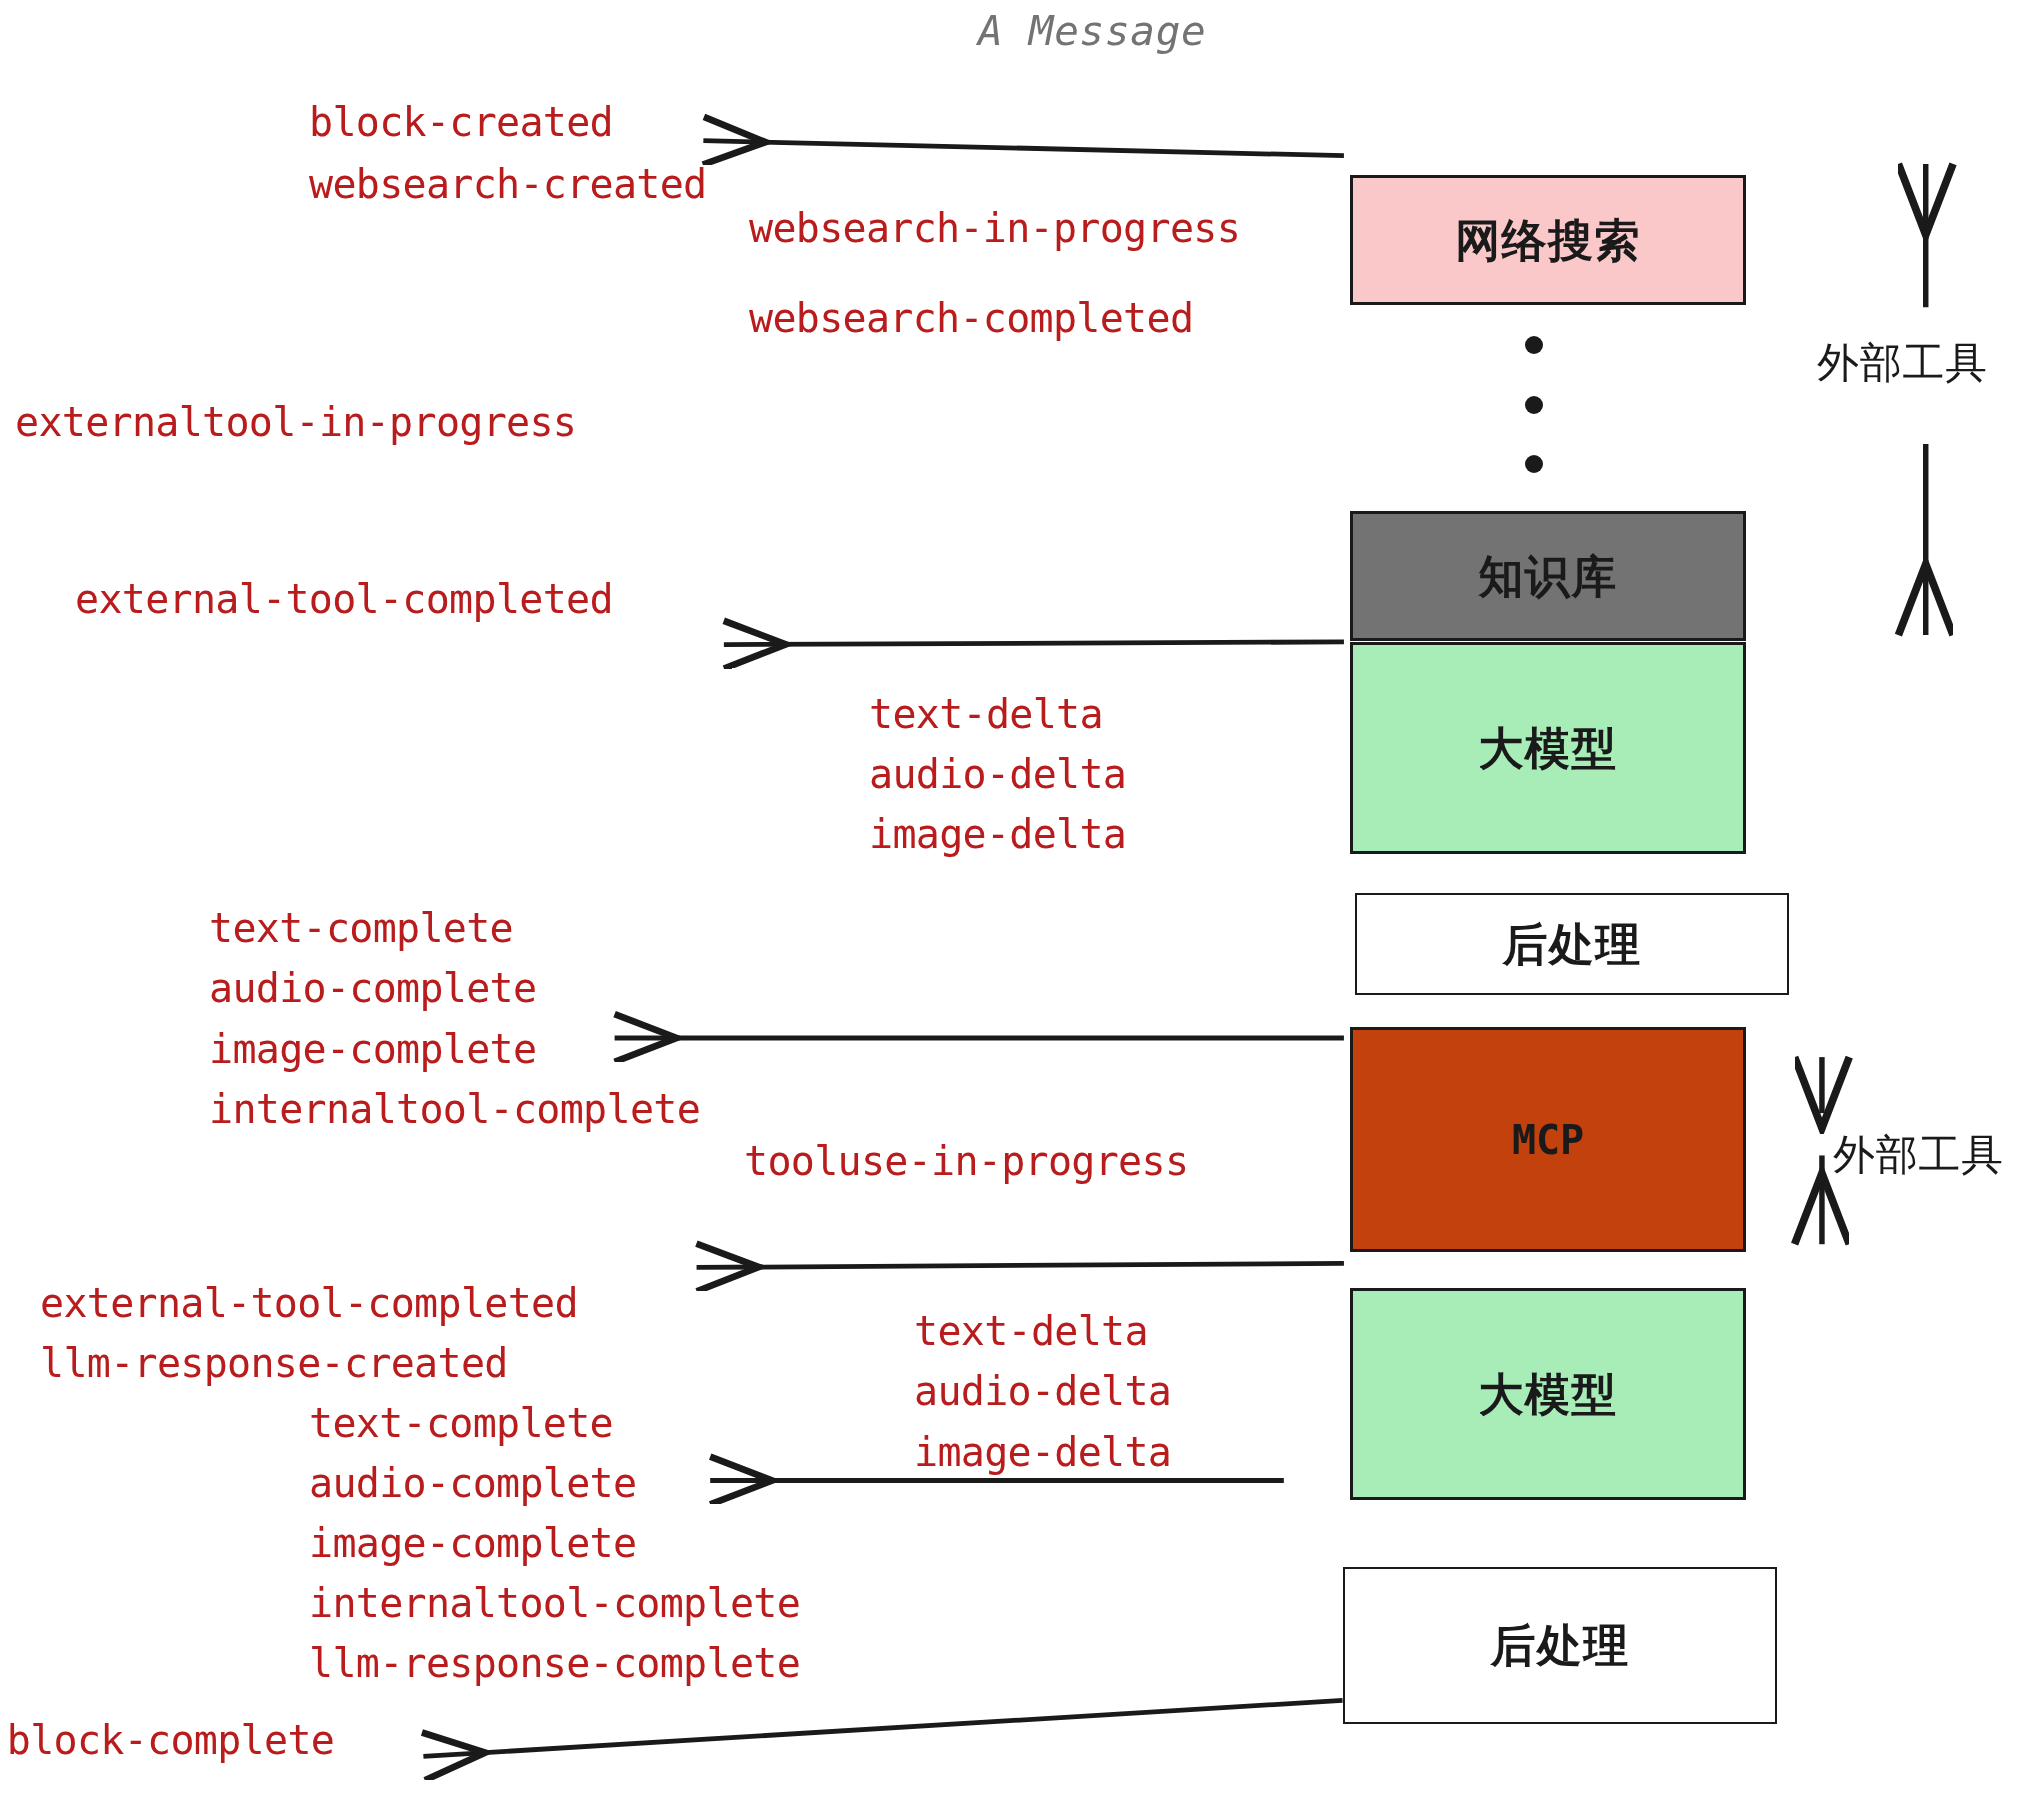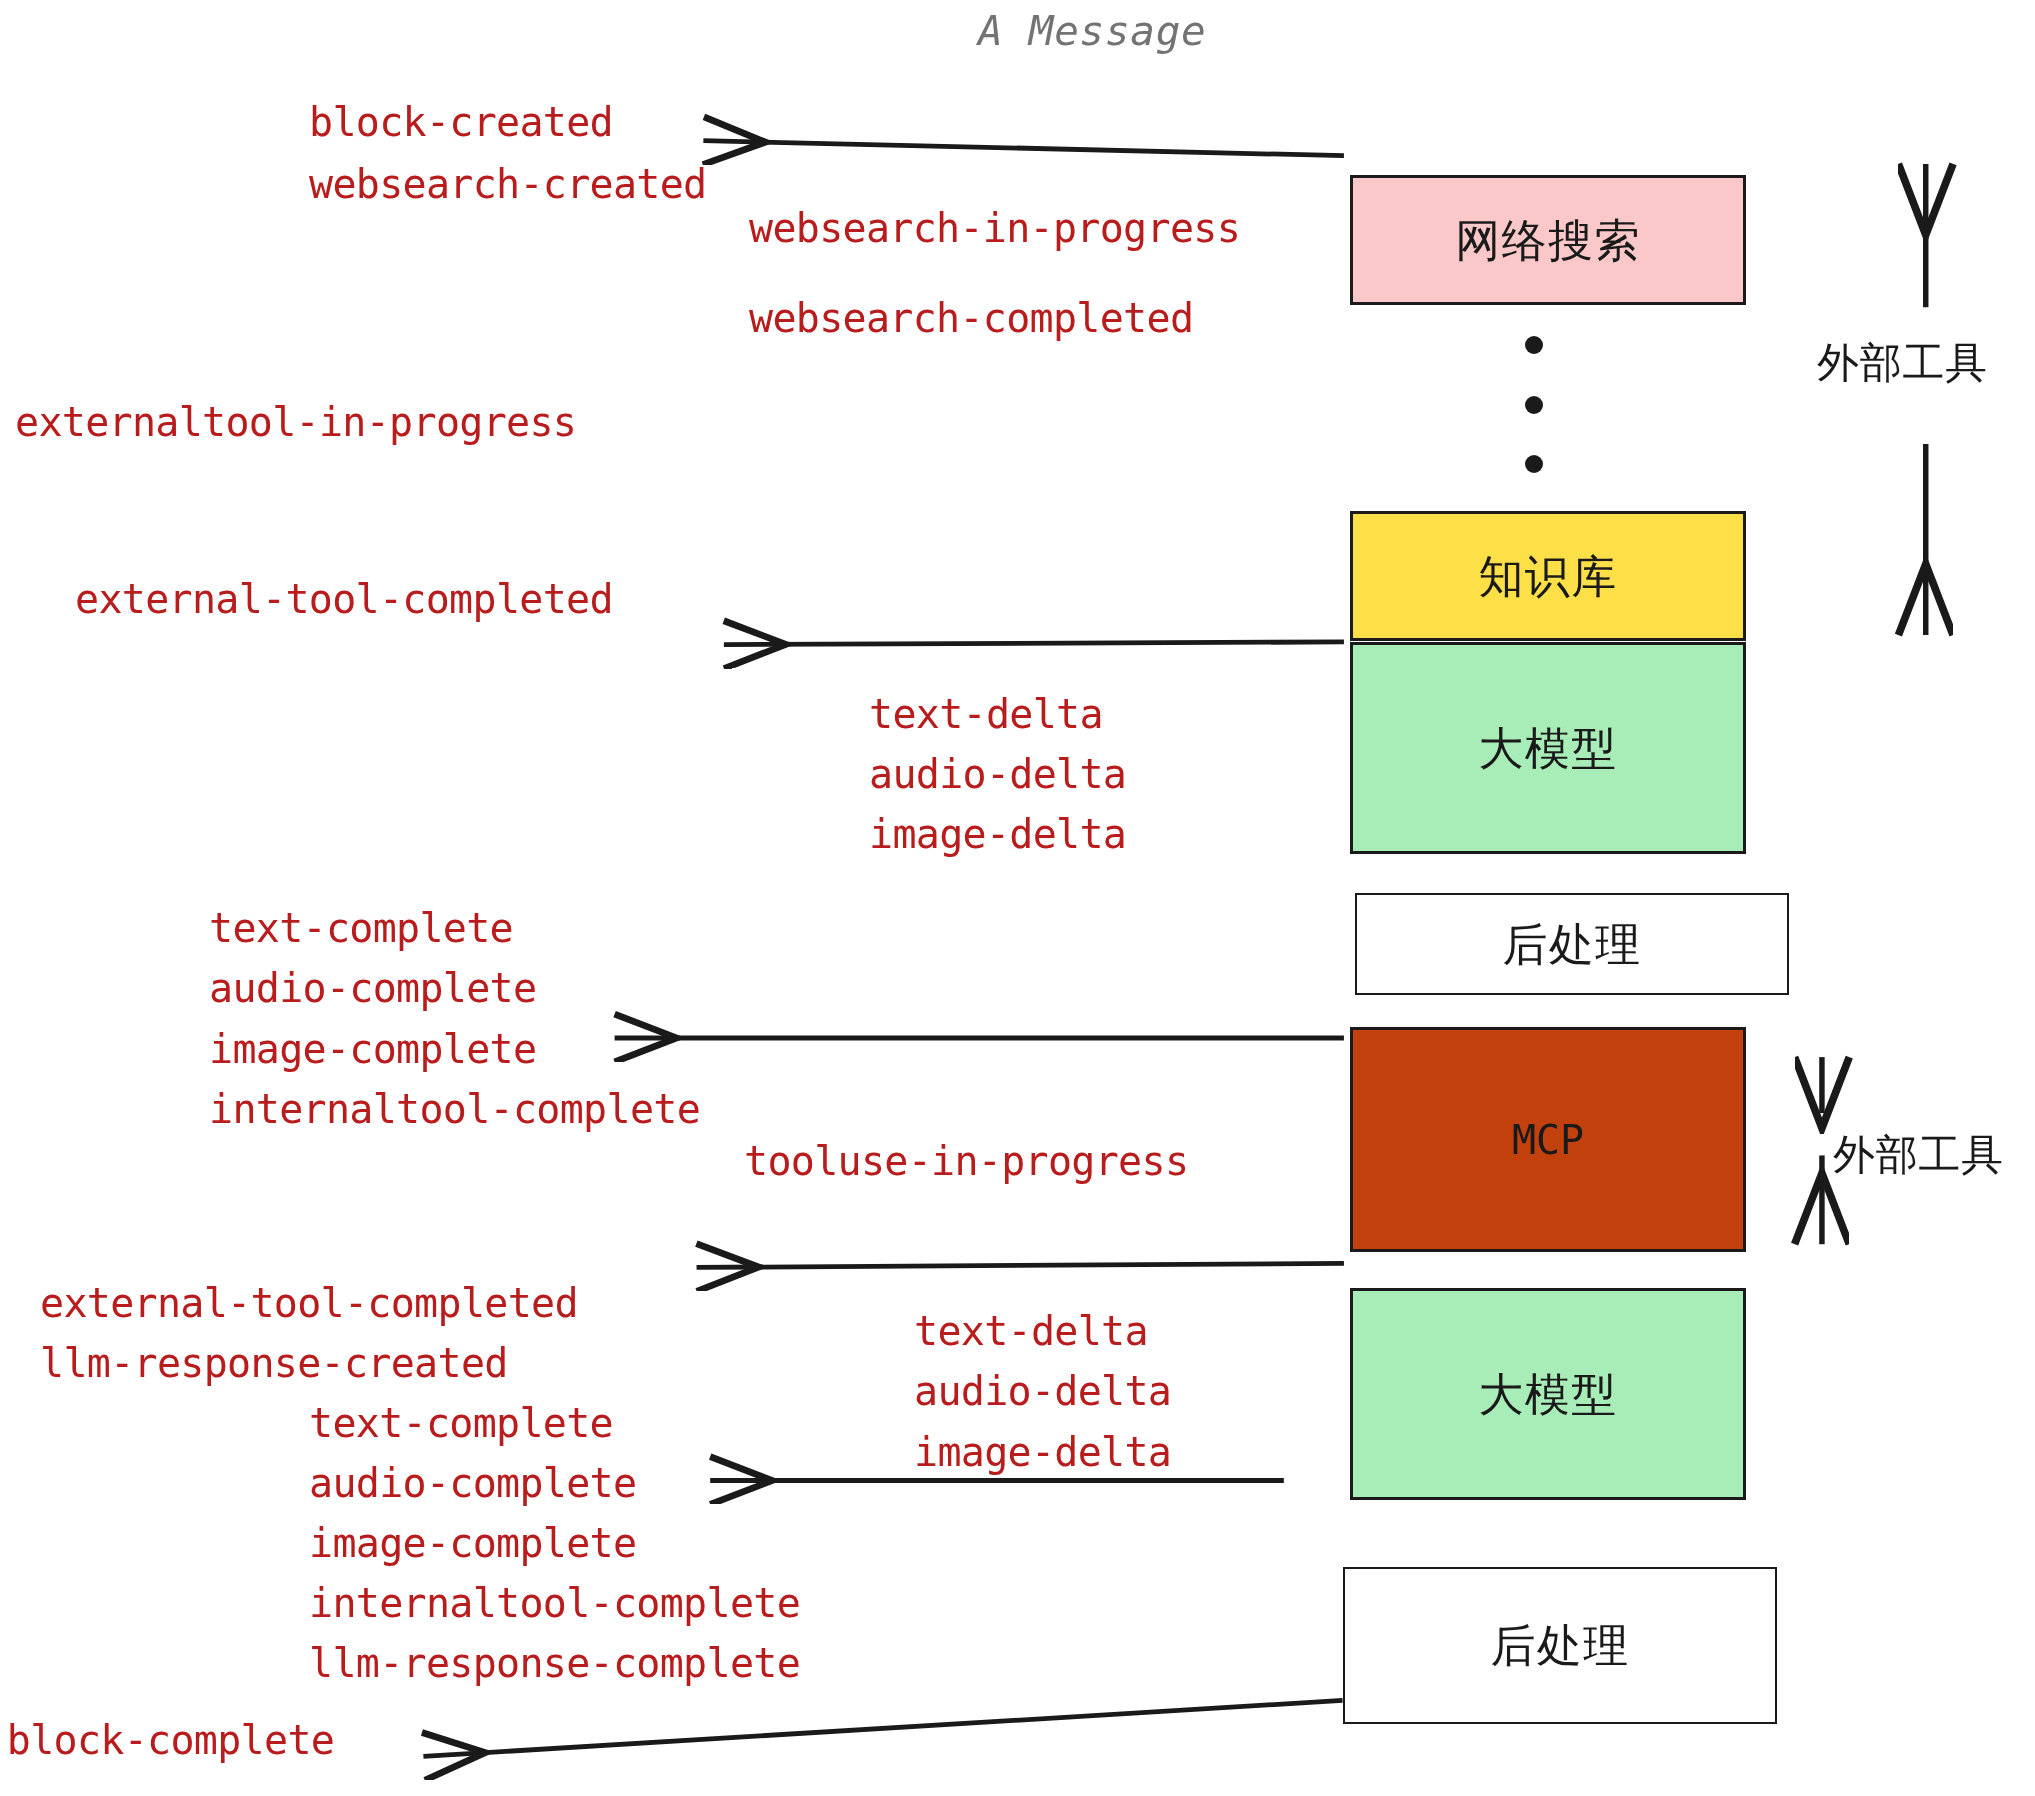--- a/index.html
+++ b/index.html
@@ -40,20 +40,21 @@
     display: flex;
     align-items: center;
     justify-content: center;
     font-family: "DejaVu Sans", sans-serif;
     color: #1a1a1a;
   }
   .node-label {
     font-size: 45px;
     letter-spacing: 1.4px;
     line-height: 1;
+    font-weight: bold;
   }
   .node-label.latin {
     font-family: "DejaVu Sans Mono", monospace;
     font-size: 40px;
     letter-spacing: 0px;
   }
   .side-label {
     position: absolute;
     font-family: "DejaVu Sans", sans-serif;
     font-size: 42px;
@@ -146,21 +147,21 @@
   <div class="node" style="left:1350px; top:175px; width:396px; height:130px; background:#FAC8C8;">
     <span class="node-label">网络搜索</span>
   </div>
 
   <div class="dots" style="left:1524px; top:336px; width:20.5px; height:137px;">
     <span class="dot"></span>
     <span class="dot"></span>
     <span class="dot"></span>
   </div>
 
-  <div class="node" style="left:1350px; top:511px; width:396px; height:130px; background:#fde047;">
+  <div class="node" style="left:1350px; top:511px; width:396px; height:130px; background:#737373;">
     <span class="node-label">知识库</span>
   </div>
 
   <div class="node" style="left:1350px; top:642px; width:396px; height:212px; background:#A8EDB8;">
     <span class="node-label">大模型</span>
   </div>
 
   <div class="node" style="left:1355px; top:893px; width:434px; height:102px; background:#FFFFFF; border-width:2.7px;">
     <span class="node-label">后处理</span>
   </div>

